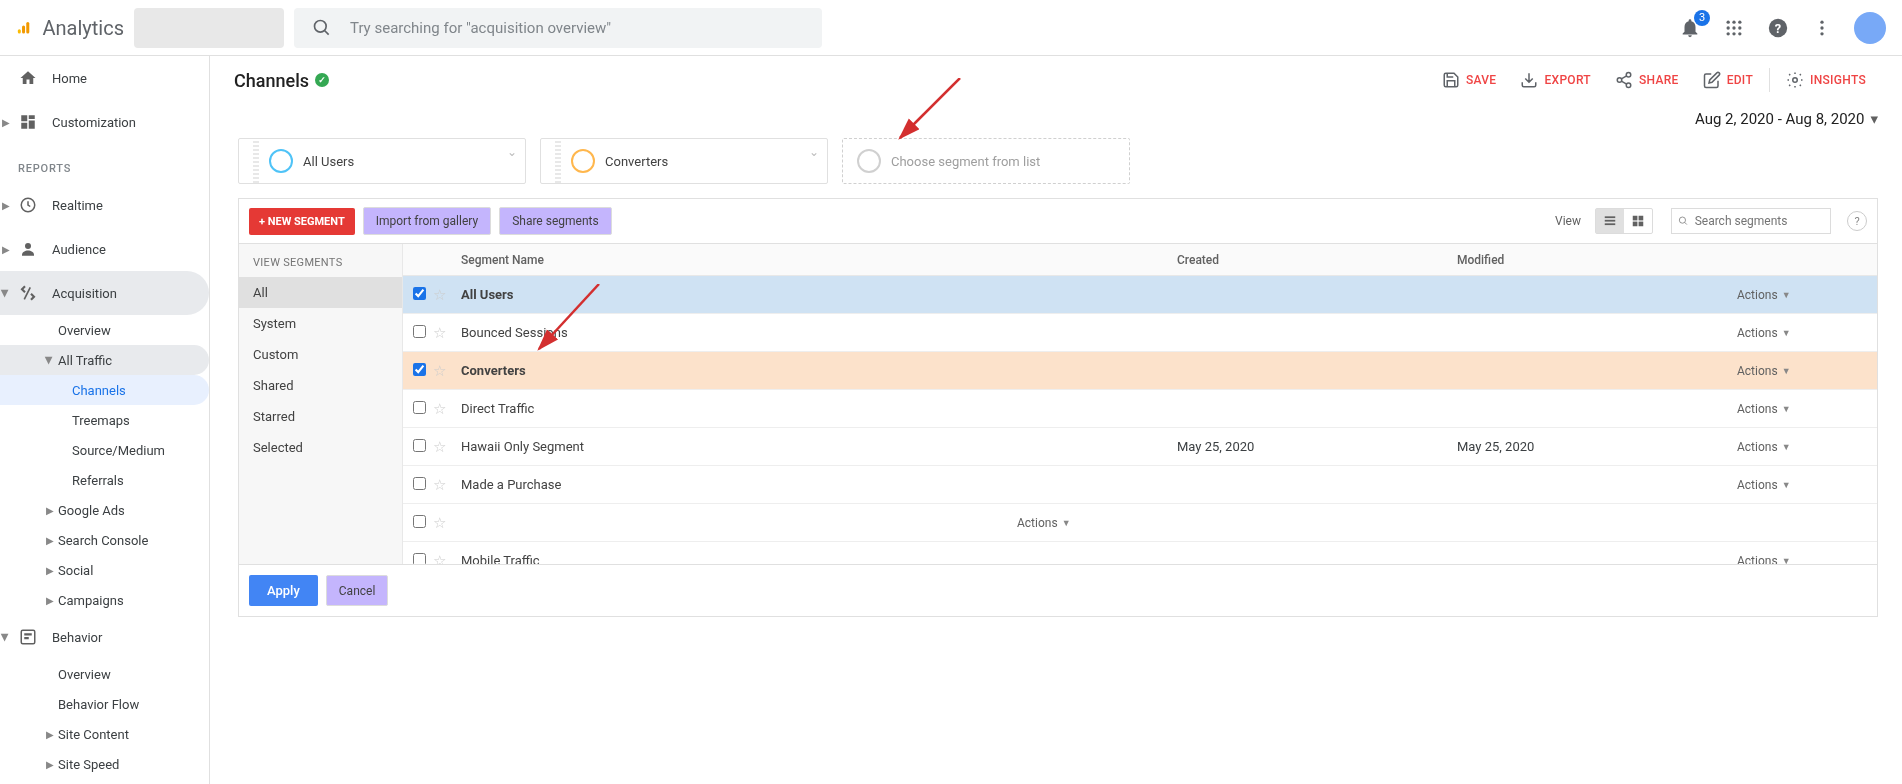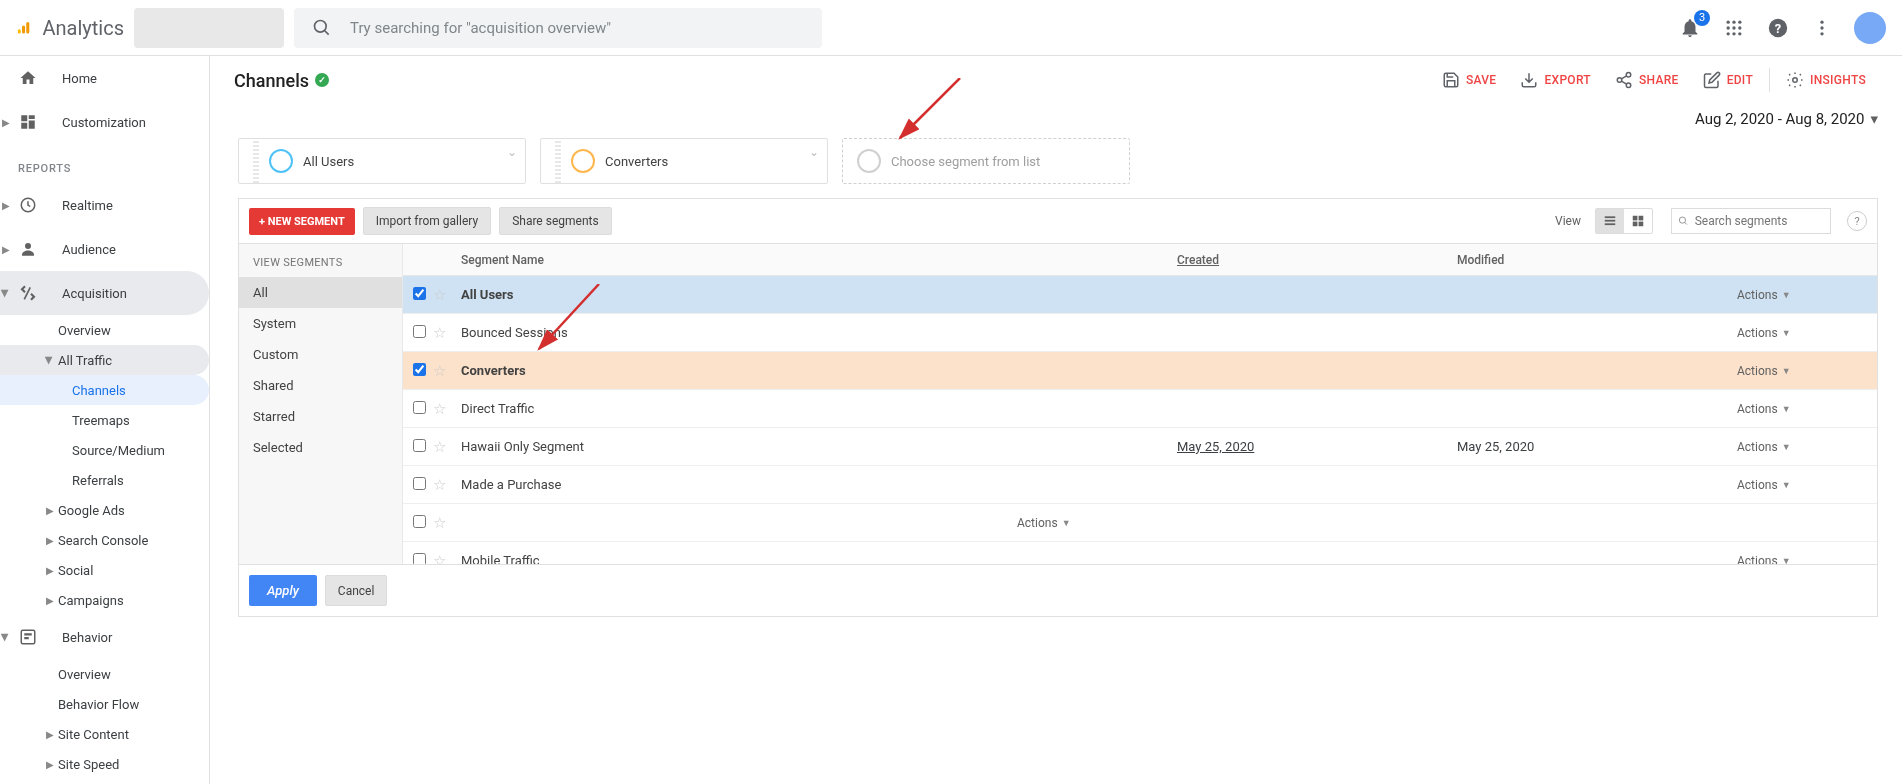--- a/index.html
+++ b/index.html
@@ -20,21 +20,21 @@
 .notif-badge { position: absolute; top: -6px; right: -8px; background: #1a73e8; color: #fff; border-radius: 50%; width: 16px; height: 16px; font-size: 11px; display: flex; align-items: center; justify-content: center; }
 .icon-btn { width: 24px; height: 24px; color: #5f6368; cursor: pointer; display:flex; align-items:center; justify-content:center;}
 .avatar { width: 32px; height: 32px; border-radius: 50%; background: #78a9f7; }
 
 
 .layout { display: flex; height: calc(100% - 56px); }
 .sidebar { width: 210px; border-right: 1px solid #e0e0e0; padding-top: 0; overflow-y:auto;}
 .main { flex: 1; background: #fff; overflow-y: auto; }
 
 
-.nav-item { display: flex; align-items: center; height: 44px; padding-left: 18px; gap: 24px; color: #3c4043; font-size: 13px; cursor: pointer; position: relative;}
+.nav-item { display: flex; align-items: center; height: 44px; padding-left: 18px; gap: 14px; color: #3c4043; font-size: 13px; cursor: pointer; position: relative;}
 .nav-item .chev { position:absolute; left:2px; color:#888; font-size:10px;}
 .nav-item .nav-icon { width: 20px; height: 20px; color: #616161; flex-shrink:0; display:flex; align-items:center; justify-content:center;}
 .nav-item.active { background: #e8eaed; border-radius: 0 22px 22px 0; }
 .nav-sublabel { padding: 18px 18px 8px; font-size: 11px; color: #80868b; letter-spacing: 0.8px; font-weight:500;}
 .nav-sub { padding-left: 58px; height: 30px; display:flex; align-items:center; font-size:13px; color:#3c4043; cursor:pointer; position:relative;}
 .nav-sub.indent2 { padding-left: 72px; }
 .nav-sub .chev { position:absolute; left:46px; color:#888; font-size:10px;}
 .nav-sub.active-blue { background:#e8f0fe; color:#1a73e8; border-radius: 0 16px 16px 0;}
 .nav-sub.active-gray { background:#e8eaed; border-radius: 0 16px 16px 0;}
 
@@ -61,57 +61,57 @@
 .seg-circle.gray { border-color:#d0d0d0;}
 .seg-label { font-size:13px; color:#424242;}
 .seg-label.gray { color:#9e9e9e;}
 .seg-hatch { width:6px; height:100%; background:repeating-linear-gradient(0deg,#e8e8e8,#e8e8e8 2px,transparent 2px, transparent 4px);}
 .seg-chevron { position:absolute; right:8px; top:6px; color:#bdbdbd; font-size:12px;}
 
 
 .segment-panel { margin: 0 24px 20px 28px; border:1px solid #e0e0e0; background:#fff;}
 .panel-toolbar { display:flex; align-items:center; padding:8px 10px; gap:8px; border-bottom:1px solid #e0e0e0;}
 .btn-red { background:#e53935; color:#fff; border:none; padding:7px 10px; font-size:11px; font-weight:bold; border-radius:2px; cursor:pointer;}
-.btn-plain { background:#e5e5e5; border:1px solid #dcdcdc; padding:6px 12px; font-size:12px; color:#424242; border-radius:2px; cursor:pointer;}
+.btn-plain { background:#c4b5fd; border:1px solid #dcdcdc; padding:6px 12px; font-size:12px; color:#424242; border-radius:2px; cursor:pointer;}
 .toolbar-spacer { flex:1;}
 .view-label { font-size:12px; color:#616161; margin-right:6px;}
 .view-toggle { display:flex; border:1px solid #dcdcdc; border-radius:2px;}
 .view-toggle .vt-btn { width:28px; height:24px; display:flex; align-items:center; justify-content:center; cursor:pointer;}
 .view-toggle .vt-btn.active { background:#e0e0e0;}
 .search-segments { border:1px solid #dcdcdc; height:26px; width:160px; display:flex; align-items:center; padding:0 6px; gap:6px; margin-left:10px;}
 .search-segments input { border:none; outline:none; font-size:12px; width:100%;}
 .help-circle { width:20px; height:20px; border:1px solid #ccc; border-radius:50%; color:#888; font-size:11px; display:flex; align-items:center; justify-content:center; margin-left:8px; cursor:pointer;}
 
 .panel-body { display:flex; height:320px;}
 .panel-sidebar { width:164px; background:#f7f7f7; border-right:1px solid #e8e8e8;}
 .panel-sidebar-title { font-size:11px; color:#757575; padding:12px 14px 8px; letter-spacing:0.3px;}
 .panel-sidebar-item { padding:8px 14px; font-size:13px; color:#424242; cursor:pointer;}
 .panel-sidebar-item.active { background:#e0e0e0;}
 
 .panel-table { flex:1; overflow-y:auto;}
 .table-header { display:flex; background:#fafafa; border-bottom:1px solid #e8e8e8; height:32px; align-items:center; font-size:12px; color:#616161; font-weight:500;}
 .col-check { width:30px; padding-left:10px;}
 .col-star { width:24px;}
 .col-name { flex:1; padding-left:4px;}
-.col-created { width:280px;text-decoration:underline;}
+.col-created { width:280px;}
 .col-modified { width:280px;}
 .col-actions { width:140px; text-align:left;}
 
 .table-row { display:flex; align-items:center; height:38px; border-bottom:1px solid #eee; font-size:13px;}
 .table-row.selected-blue { background:#cfe2f3;}
 .table-row.selected-orange { background:#fce2cb;}
 .table-row input[type=checkbox]{ width:13px; height:13px; accent-color:#1a73e8;}
 .star { color:#ccc; font-size:15px;}
 .row-name { flex:1; padding-left:4px; color:#424242;}
 .row-name.bold { font-weight:bold;}
 .row-actions { width:140px; color:#616161; font-size:12px; display:flex; align-items:center; gap:4px;}
 .row-actions .caret { color:#888; font-size:9px;}
 
 .panel-footer { border-top:1px solid #e0e0e0; padding:10px; display:flex; gap:8px;}
-.btn-apply { background:#4285f4; color:#fff; border:none; padding:8px 18px; font-size:13px; font-weight:500; border-radius:2px; cursor:pointer;font-style:italic;}
+.btn-apply { background:#4285f4; color:#fff; border:none; padding:8px 18px; font-size:13px; font-weight:500; border-radius:2px; cursor:pointer;}
 
 
 .arrow { position:absolute; pointer-events:none;}
 </style>
 </head>
 <body>
 
 <div class="header">
   <div class="logo-area">
     <svg class="ga-logo" viewBox="0 0 24 24">

